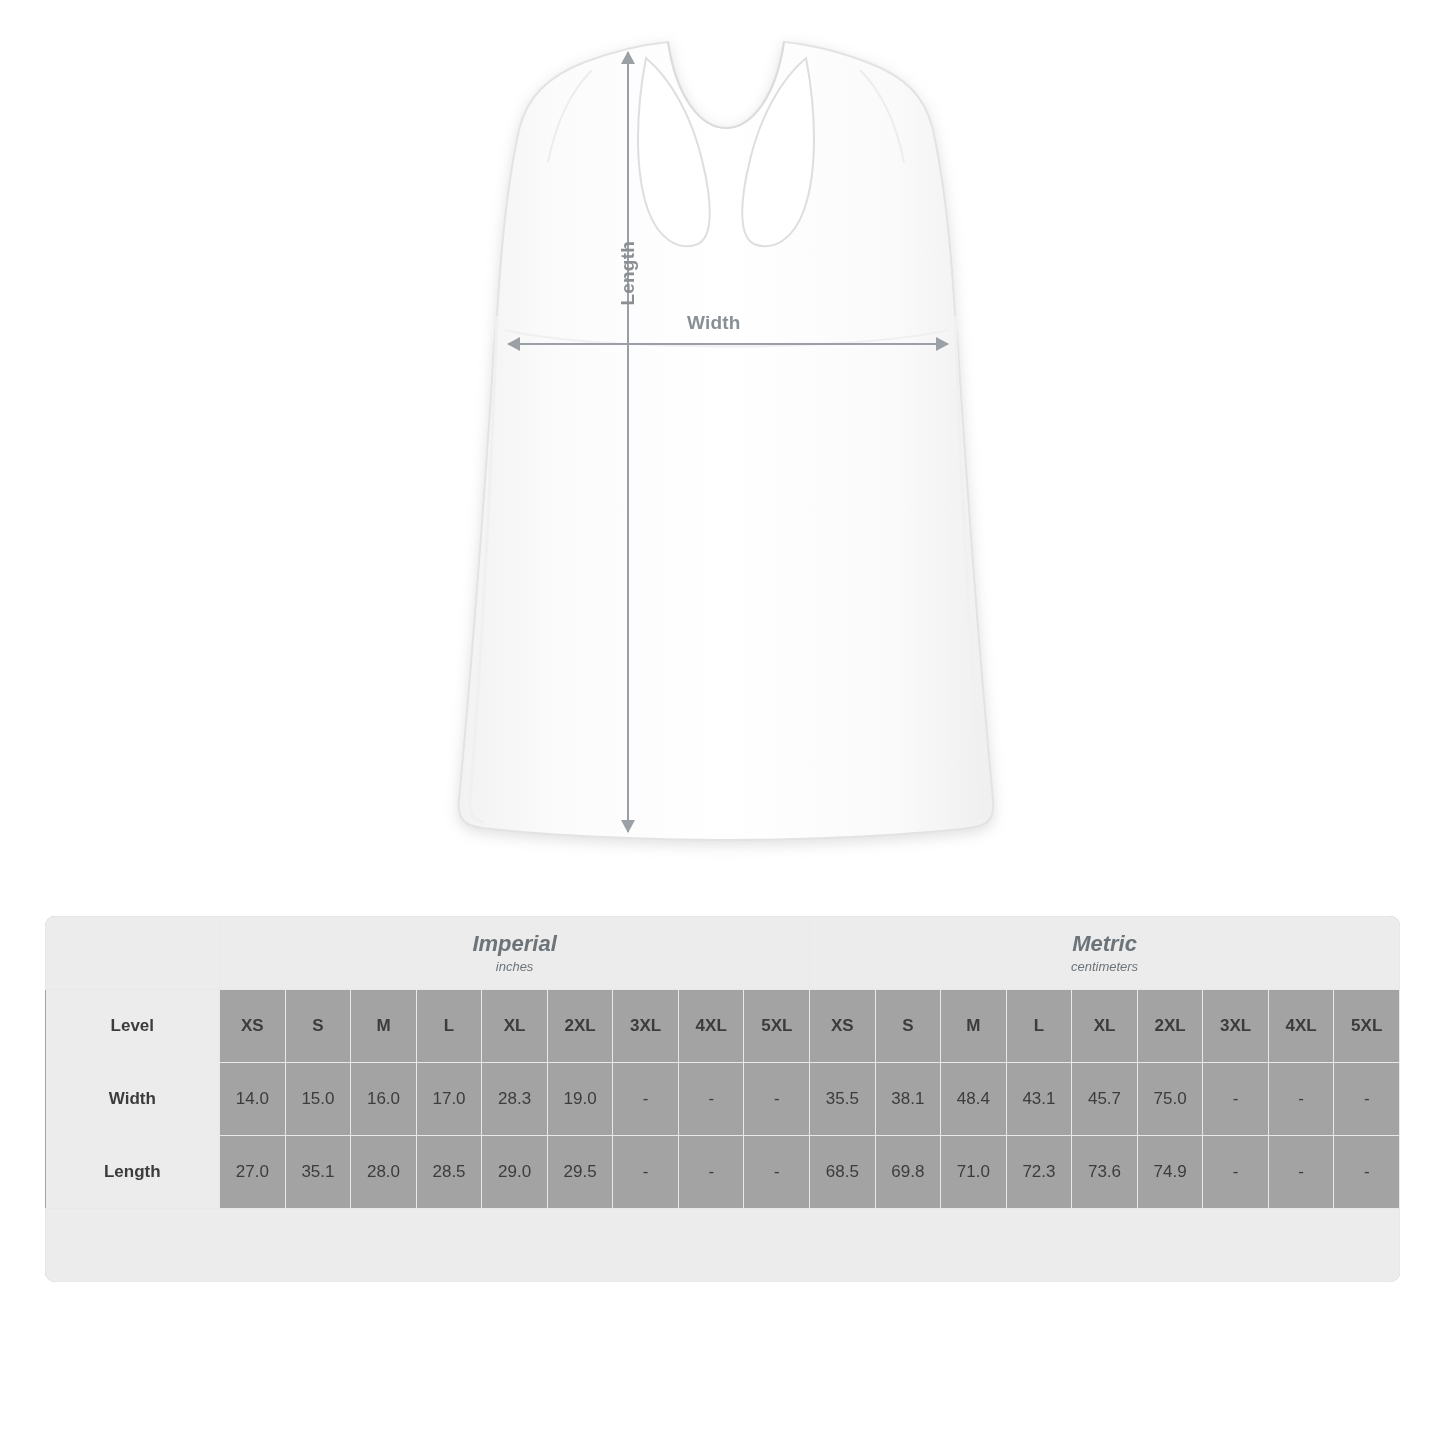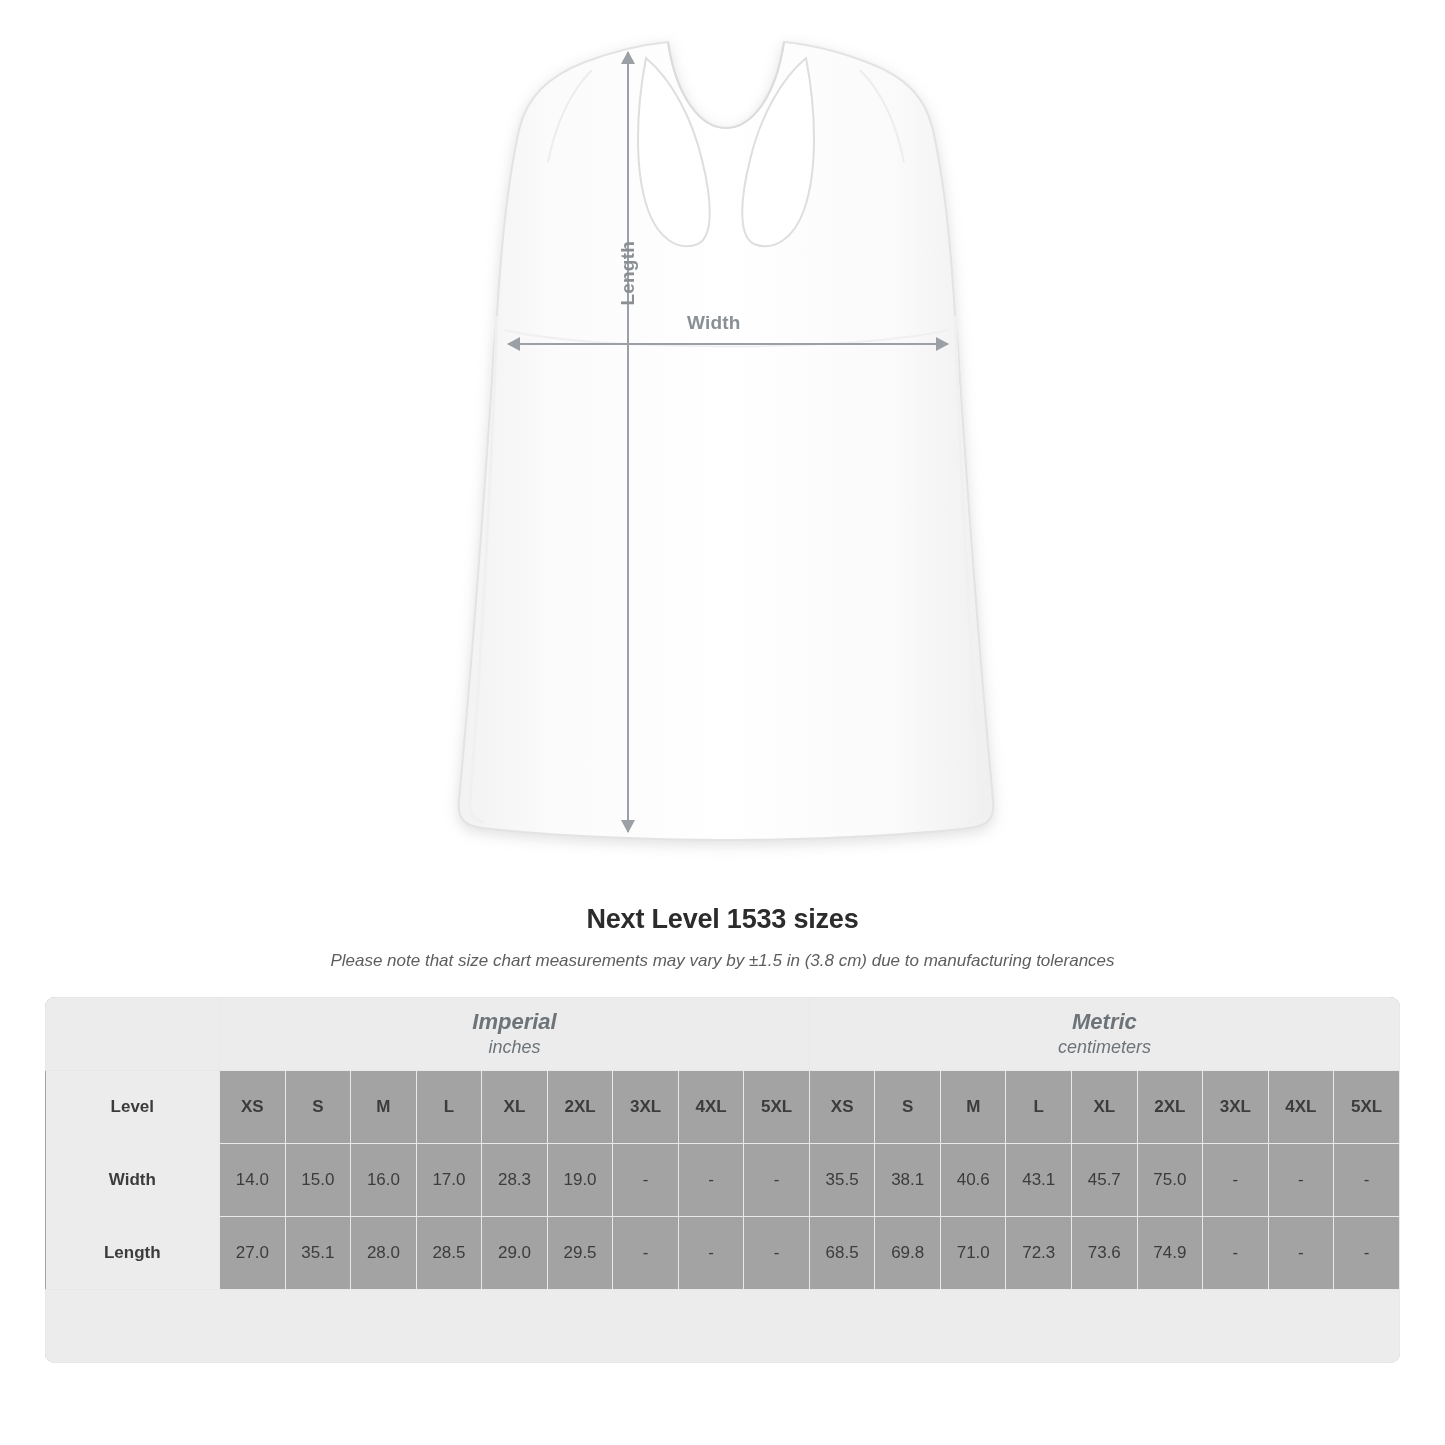--- a/index.html
+++ b/index.html
@@ -96,21 +96,21 @@
     height: 92px;
   }
   .unit-name {
     font-size: 22px;
     font-weight: bold;
     font-style: italic;
     color: #6d7479;
     line-height: 1.25;
   }
   .unit-sub {
-    font-size: 18px;
+    font-size: 13px;
     font-style: italic;
     color: #6d7479;
     line-height: 1.4;
   }
   .row-label {
     background: #ececec;
     font-weight: bold;
     font-size: 18px;
     color: #3c3c3c;
     border: none !important;
@@ -200,24 +200,20 @@
         <line x1="628" y1="52" x2="628" y2="832"></line>
         <polyline points="621,64 628,51 635,64" fill="#9aa0a5" stroke="none"></polyline>
         <polyline points="621,820 628,833 635,820" fill="#9aa0a5" stroke="none"></polyline>
       </g>
     </svg>
 
     <div class="dim-label width-label">Width</div>
     <div class="dim-label length-label">Length</div>
   </div>
 
-  <div class="title-block">
-    <div class="chart-title">Next Level 1533 sizes</div>
-    <div class="chart-note">Please note that size chart measurements may vary by ±1.5 in (3.8 cm) due to manufacturing tolerances</div>
-  </div>
 
   <div class="table-wrap">
     <table class="size-table">
       <colgroup>
         <col class="first-col">
         <col class="data-col">
           <col class="data-col">
           <col class="data-col">
           <col class="data-col">
           <col class="data-col">
@@ -277,21 +273,21 @@
           <td>15.0</td>
           <td>16.0</td>
           <td>17.0</td>
           <td>28.3</td>
           <td>19.0</td>
           <td>-</td>
           <td>-</td>
           <td>-</td>
           <td>35.5</td>
           <td>38.1</td>
-          <td>40.6</td>
+          <td>48.4</td>
           <td>43.1</td>
           <td>45.7</td>
           <td>75.0</td>
           <td>-</td>
           <td>-</td>
           <td>-</td>
         </tr>
 
         <tr>
           <td class="row-label">Length</td>

